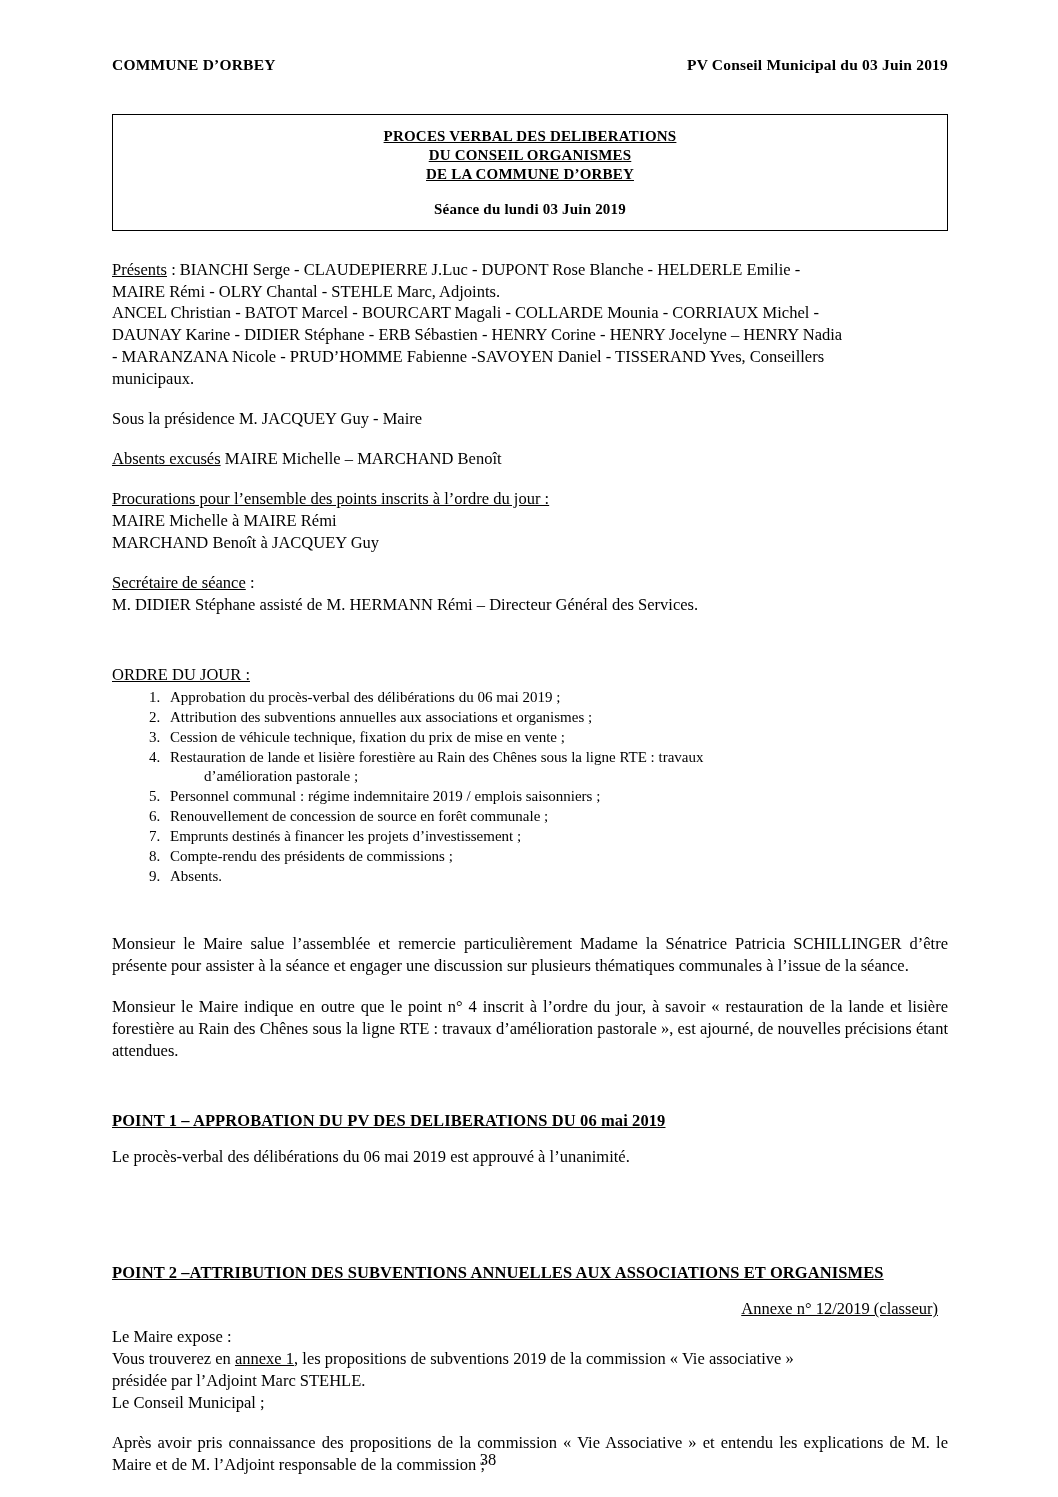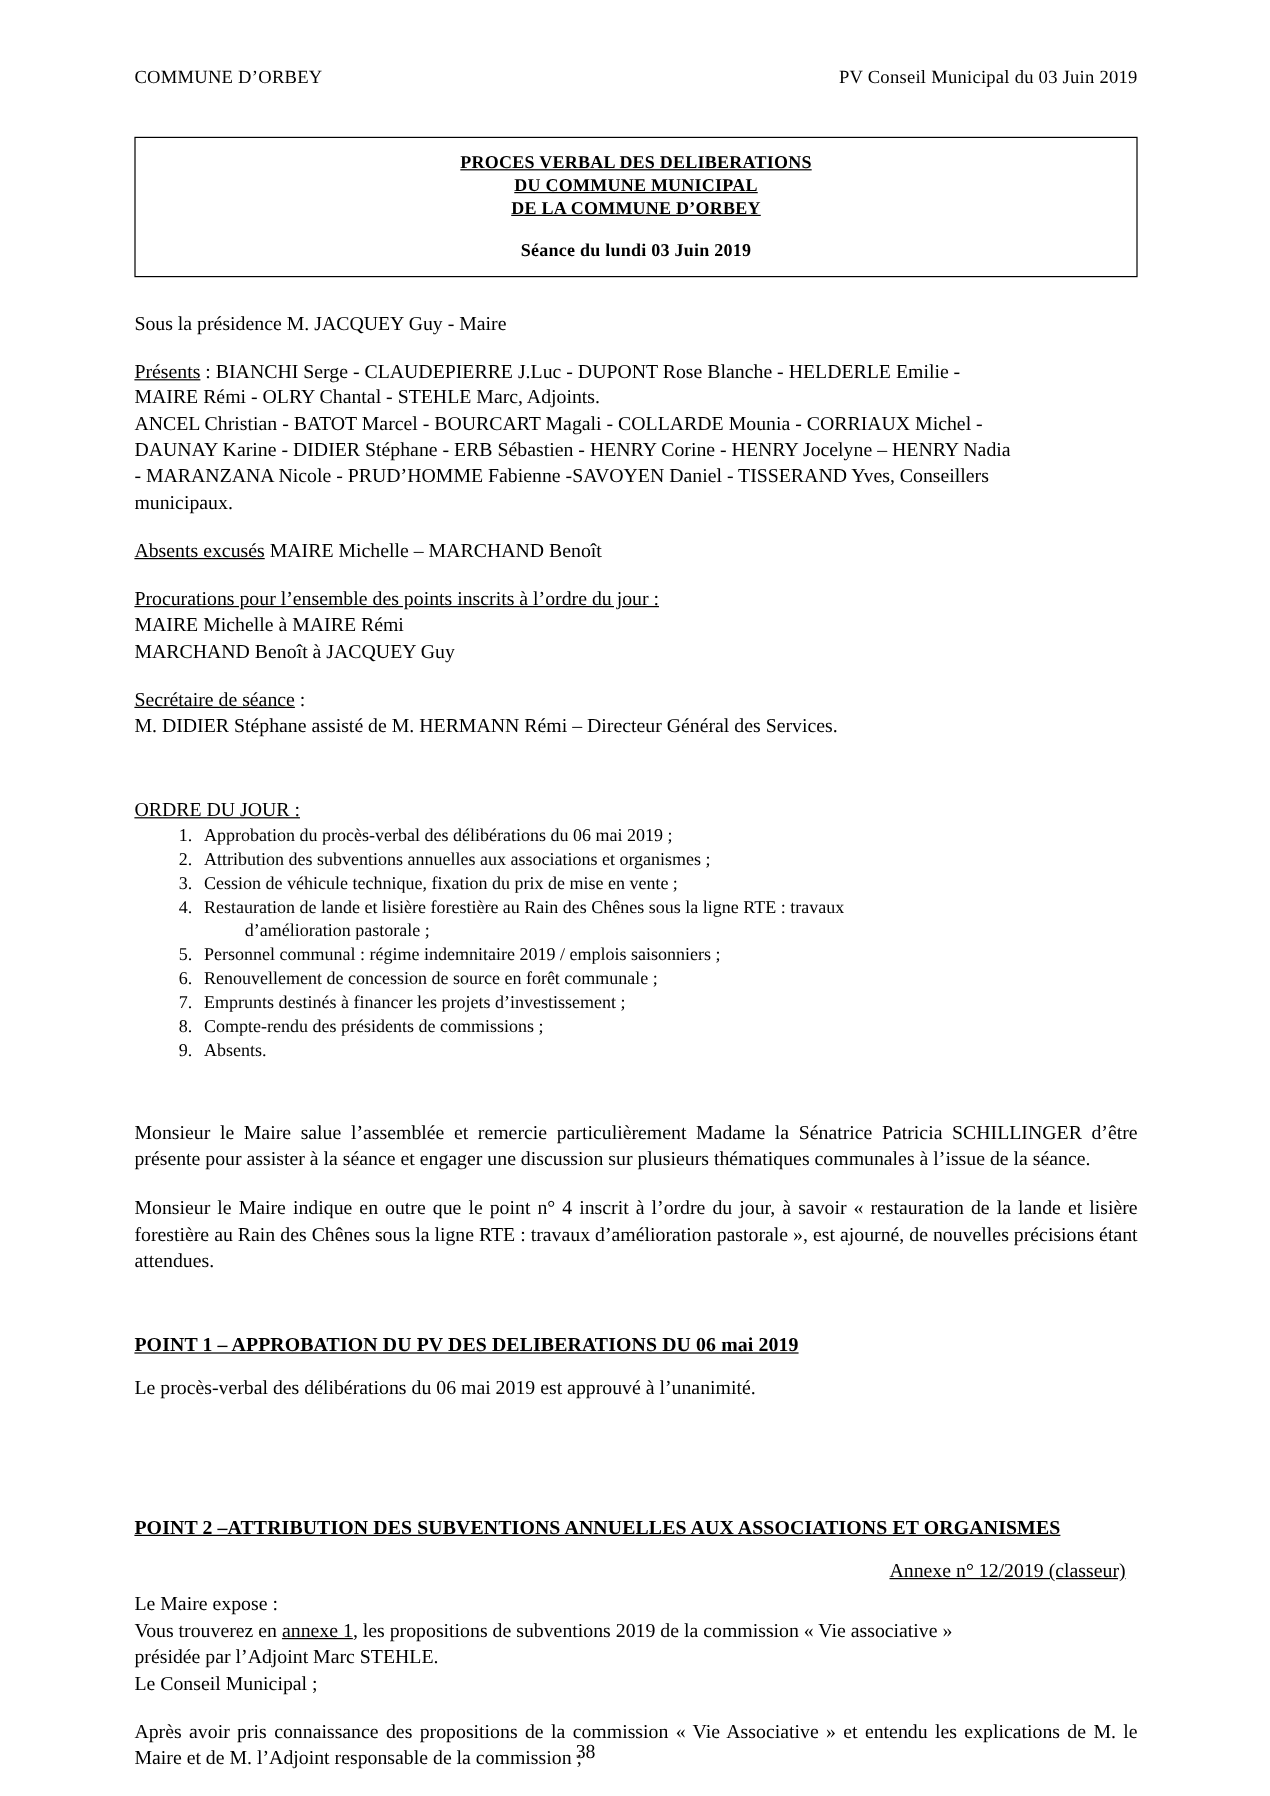--- a/index.html
+++ b/index.html
@@ -18,21 +18,21 @@
     width: 1058px;
     min-height: 1497px;
     box-sizing: border-box;
     padding: 56px 110px 30px 112px;
     position: relative;
   }
   .header-row {
     display: flex;
     justify-content: space-between;
     align-items: center;
-    font-weight: normal;
+    font-weight: bold;
     font-size: 15.5px;
     letter-spacing: 0.2px;
     margin-bottom: 40px;
   }
   .header-left { white-space: nowrap; }
   .header-right { white-space: nowrap; }
 
   .title-box {
     border: 1px solid #000;
     padding: 12px 10px 12px 10px;
@@ -122,38 +122,38 @@
 
 <div class="page">
 
   <div class="header-row">
     <div class="header-left">COMMUNE D’ORBEY</div>
     <div class="header-right">PV Conseil Municipal du 03 Juin 2019</div>
   </div>
 
   <div class="title-box">
     <div class="line">PROCES VERBAL DES DELIBERATIONS</div>
-    <div class="line">DU COMMUNE MUNICIPAL</div>
+    <div class="line">DU CONSEIL ORGANISMES</div>
     <div class="line">DE LA COMMUNE D’ORBEY</div>
     <div class="session">Séance du lundi 03 Juin 2019</div>
   </div>
 
   <div class="body-text">
-
-    <p class="block">Sous la présidence M. JACQUEY Guy - Maire</p>
 
     <p class="block">
       <span class="u">Présents</span><span> : BIANCHI Serge - CLAUDEPIERRE J.Luc - DUPONT Rose Blanche - HELDERLE Emilie -</span><br>
       <span>MAIRE Rémi - OLRY Chantal - STEHLE Marc, Adjoints.</span><br>
       <span>ANCEL Christian - BATOT Marcel - BOURCART Magali - COLLARDE Mounia - CORRIAUX Michel -</span><br>
       <span>DAUNAY Karine - DIDIER Stéphane - ERB Sébastien - HENRY Corine - HENRY Jocelyne – HENRY Nadia</span><br>
       <span>- MARANZANA Nicole - PRUD’HOMME Fabienne -SAVOYEN Daniel - TISSERAND Yves, Conseillers</span><br>
       <span>municipaux.</span>
     </p>
 
+    <p class="block">Sous la présidence M. JACQUEY Guy - Maire</p>
+
     <p class="block">
       <span class="u">Absents excusés</span><span>  MAIRE Michelle – MARCHAND Benoît</span>
     </p>
 
     <p class="block">
       <span class="u">Procurations pour l’ensemble des points inscrits à l’ordre du jour :</span><br>
       <span>MAIRE Michelle à MAIRE Rémi</span><br>
       <span>MARCHAND Benoît à  JACQUEY Guy</span>
     </p>
 

